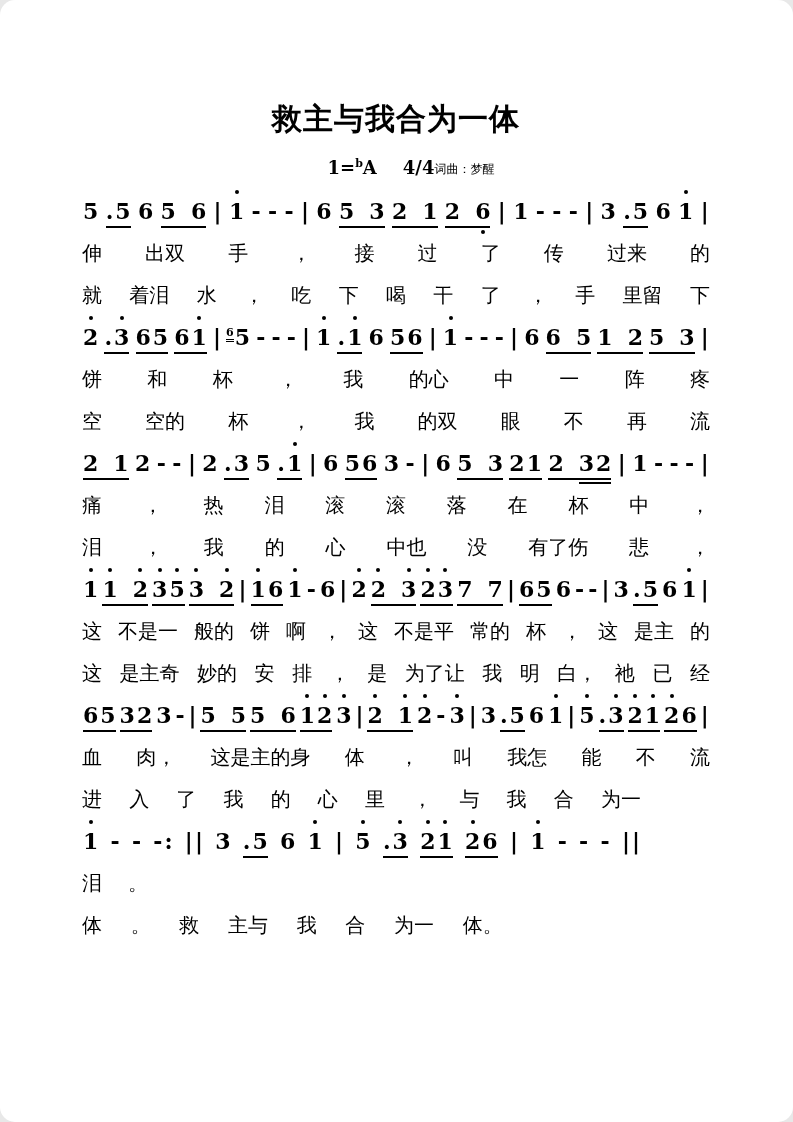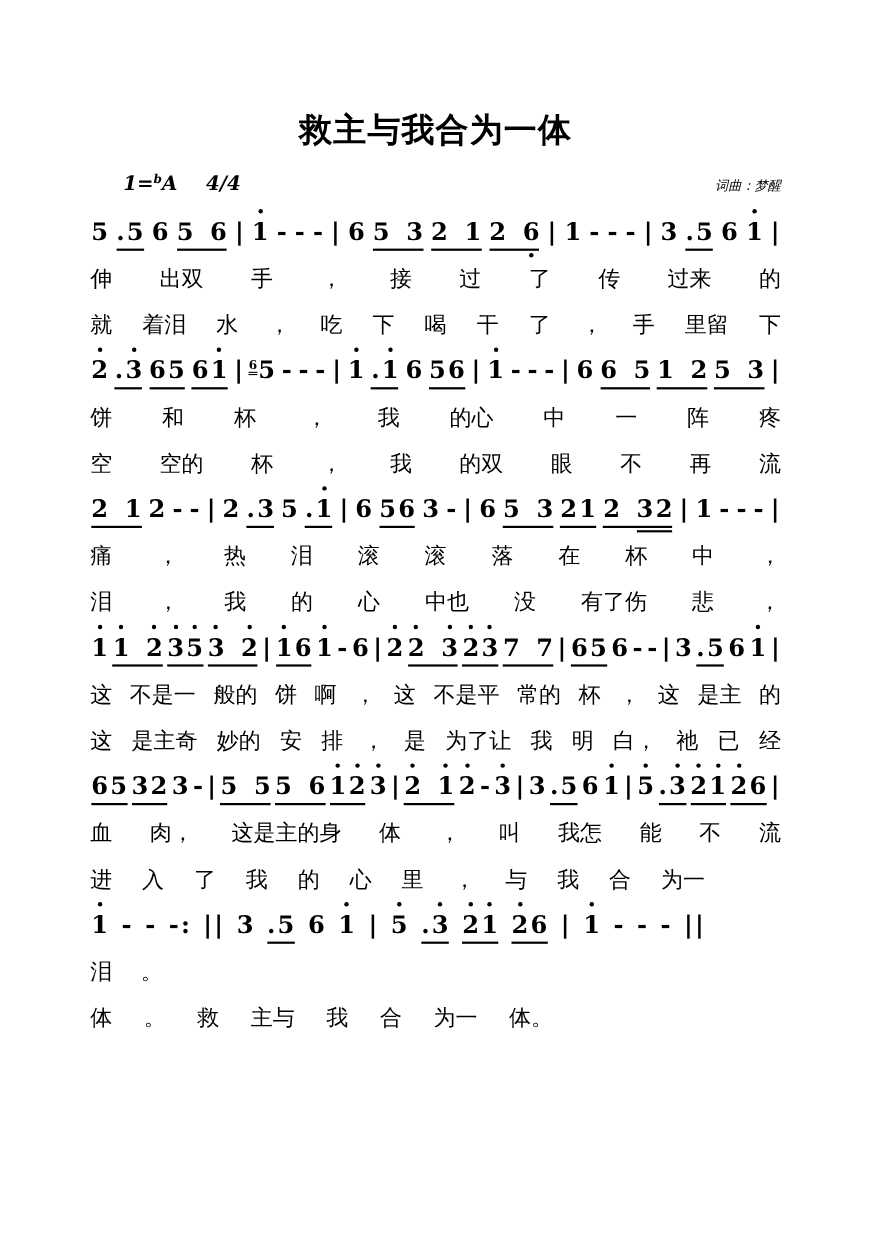--- a/index.html
+++ b/index.html
@@ -1,27 +1,27 @@
 <!DOCTYPE html>
 <html><head>
 <meta charset="utf-8">
 <style>
   html,body{margin:0;padding:0;background:#e8e8e8;}
   .page{
     width:793px;height:1122px;background:#ffffff;margin:0 auto;
     box-sizing:border-box;padding:0 83px 0 82px;color:#000;
-    font-family:"DejaVu Sans",sans-serif;overflow:hidden;
+    font-family:"DejaVu Sans",sans-serif;overflow:hidden;border-radius:15px;
   }
   .title{
     padding-top:96px;text-align:center;font-size:30px;font-weight:bold;
     letter-spacing:1px;height:46px;line-height:46px;
   }
   .meta{
-    display:flex;justify-content:space-between;align-items:flex-end;
-    height:32px;margin-top:4px;font-size:18px;font-style:italic;
+    display:flex;justify-content:center;align-items:flex-end;
+    height:32px;margin-top:4px;font-size:18px;
   }
   .keytime{font-family:"DejaVu Serif",serif;font-weight:bold;padding-left:30px;}
   .keytime sup{font-size:11px;}
   .timesig{margin-left:26px;}
   .credit{font-size:12px;}
   .score{margin-top:12px;}
   .group{margin:0;}
   
   .mline{
     display:flex;justify-content:space-between;align-items:center;

